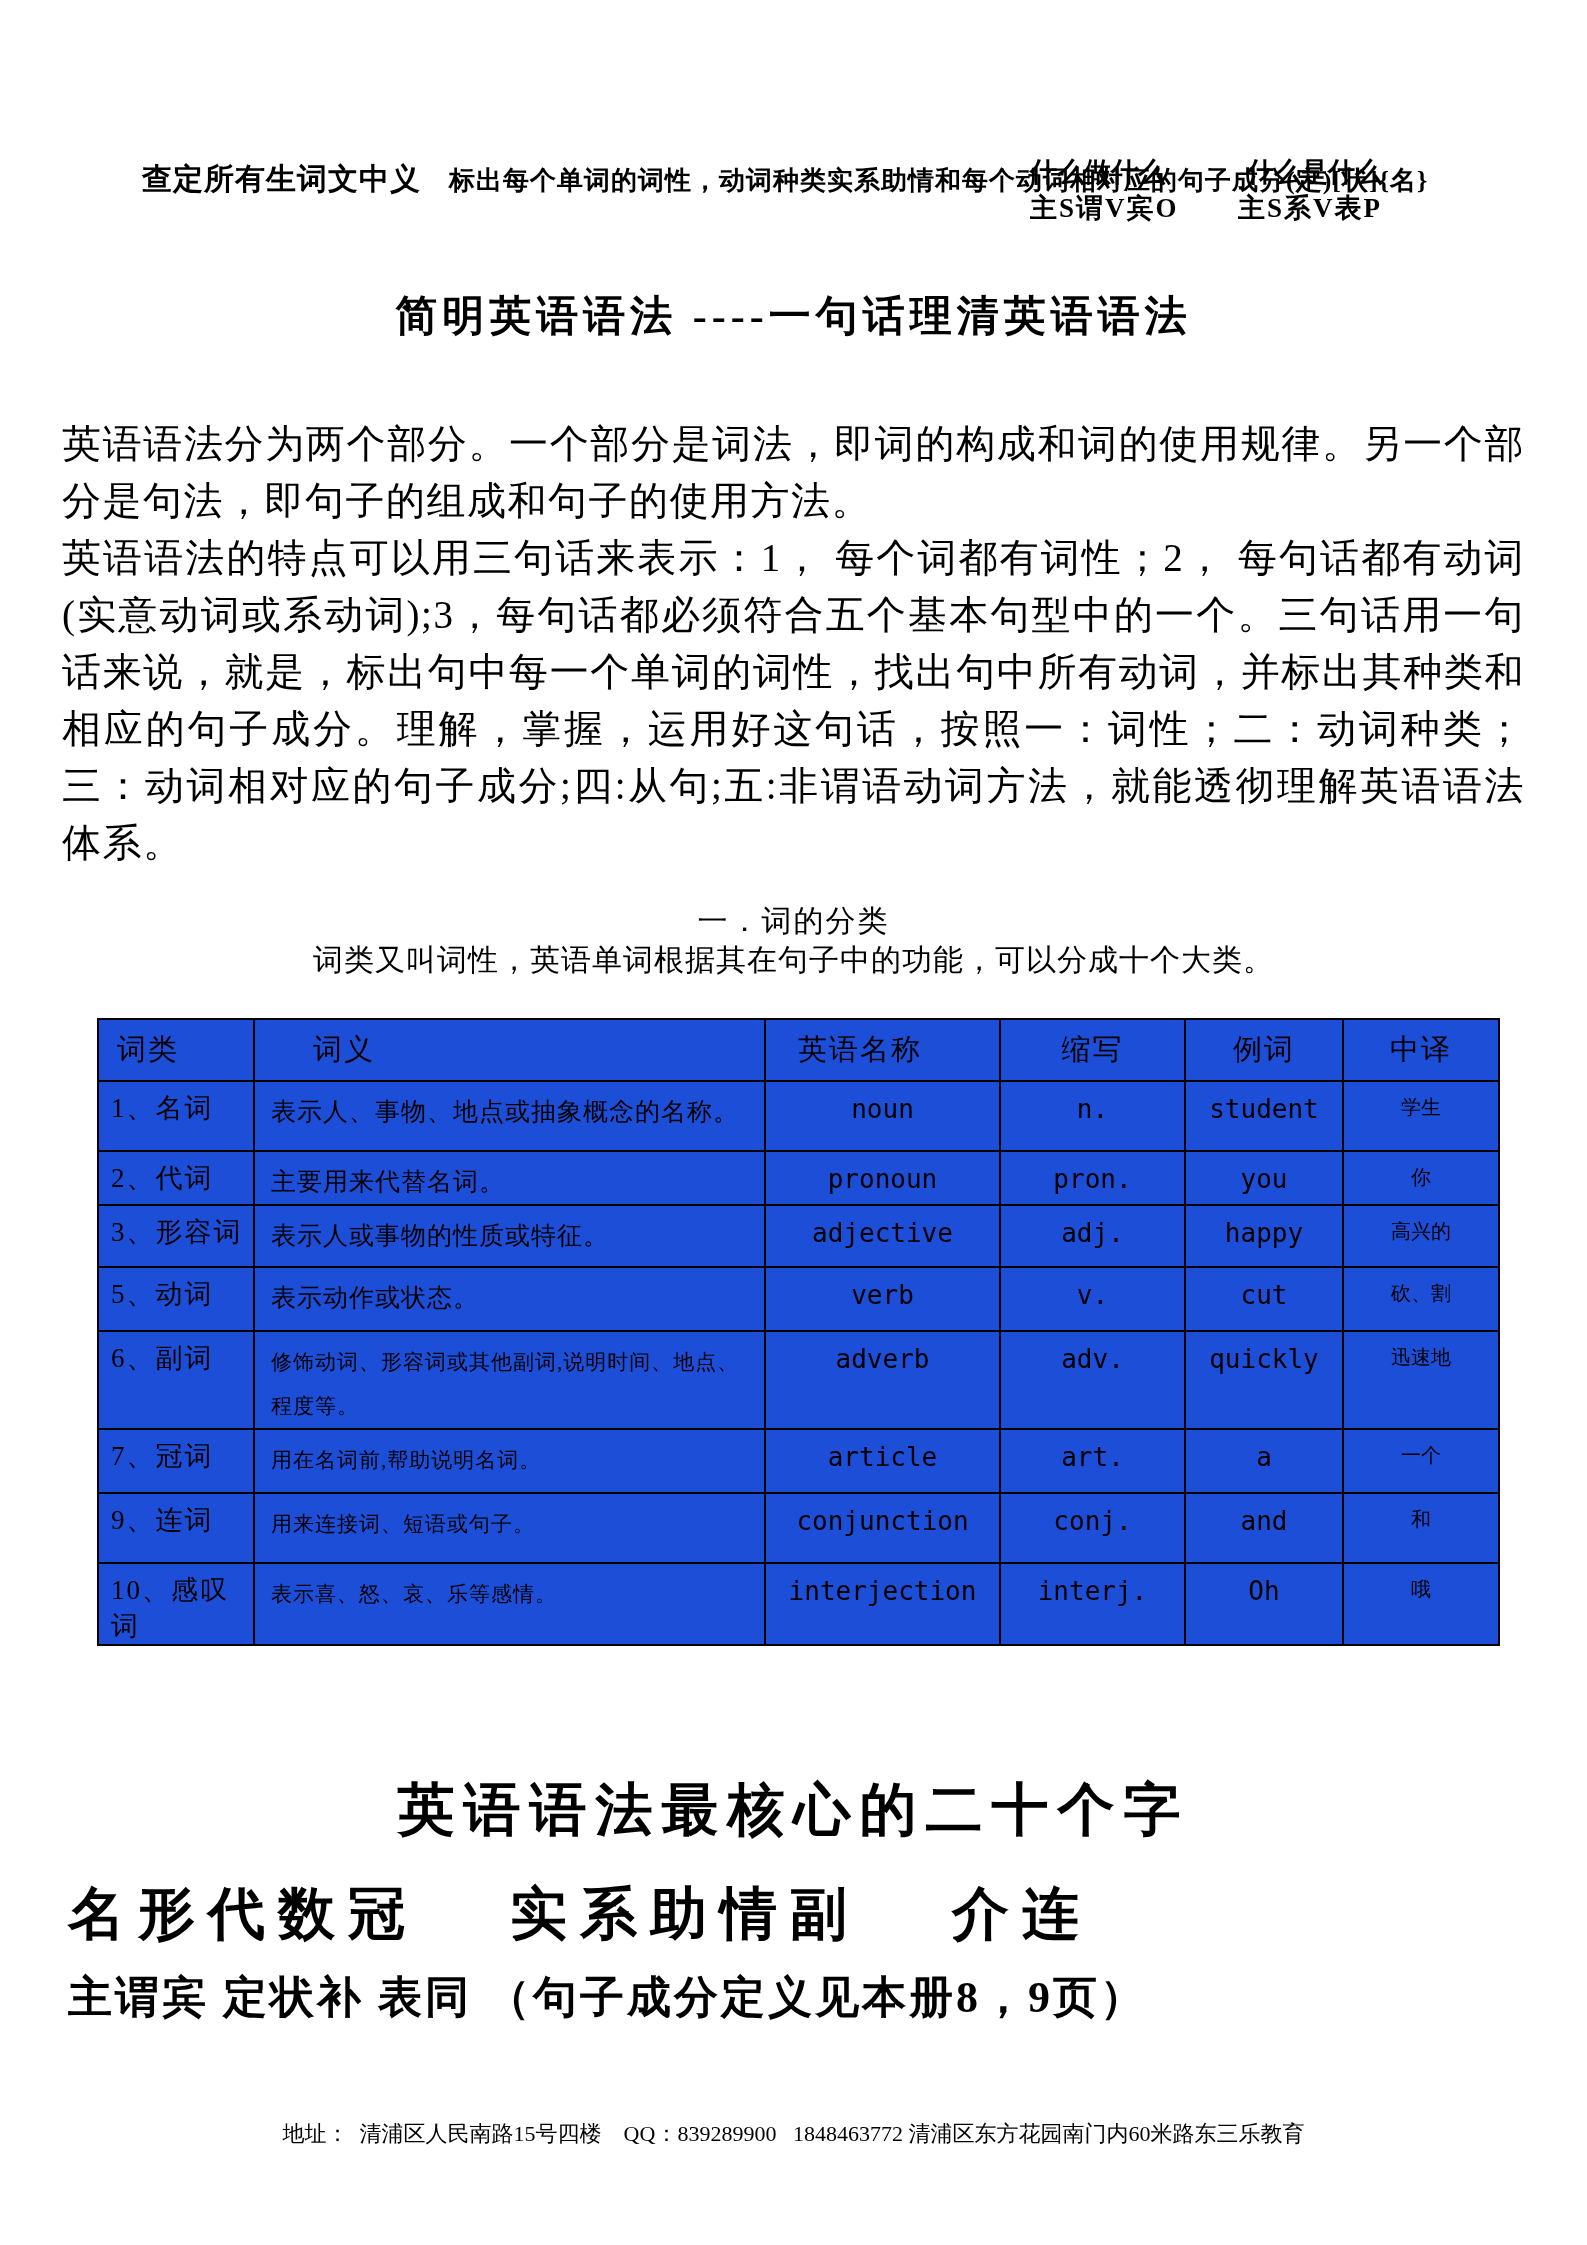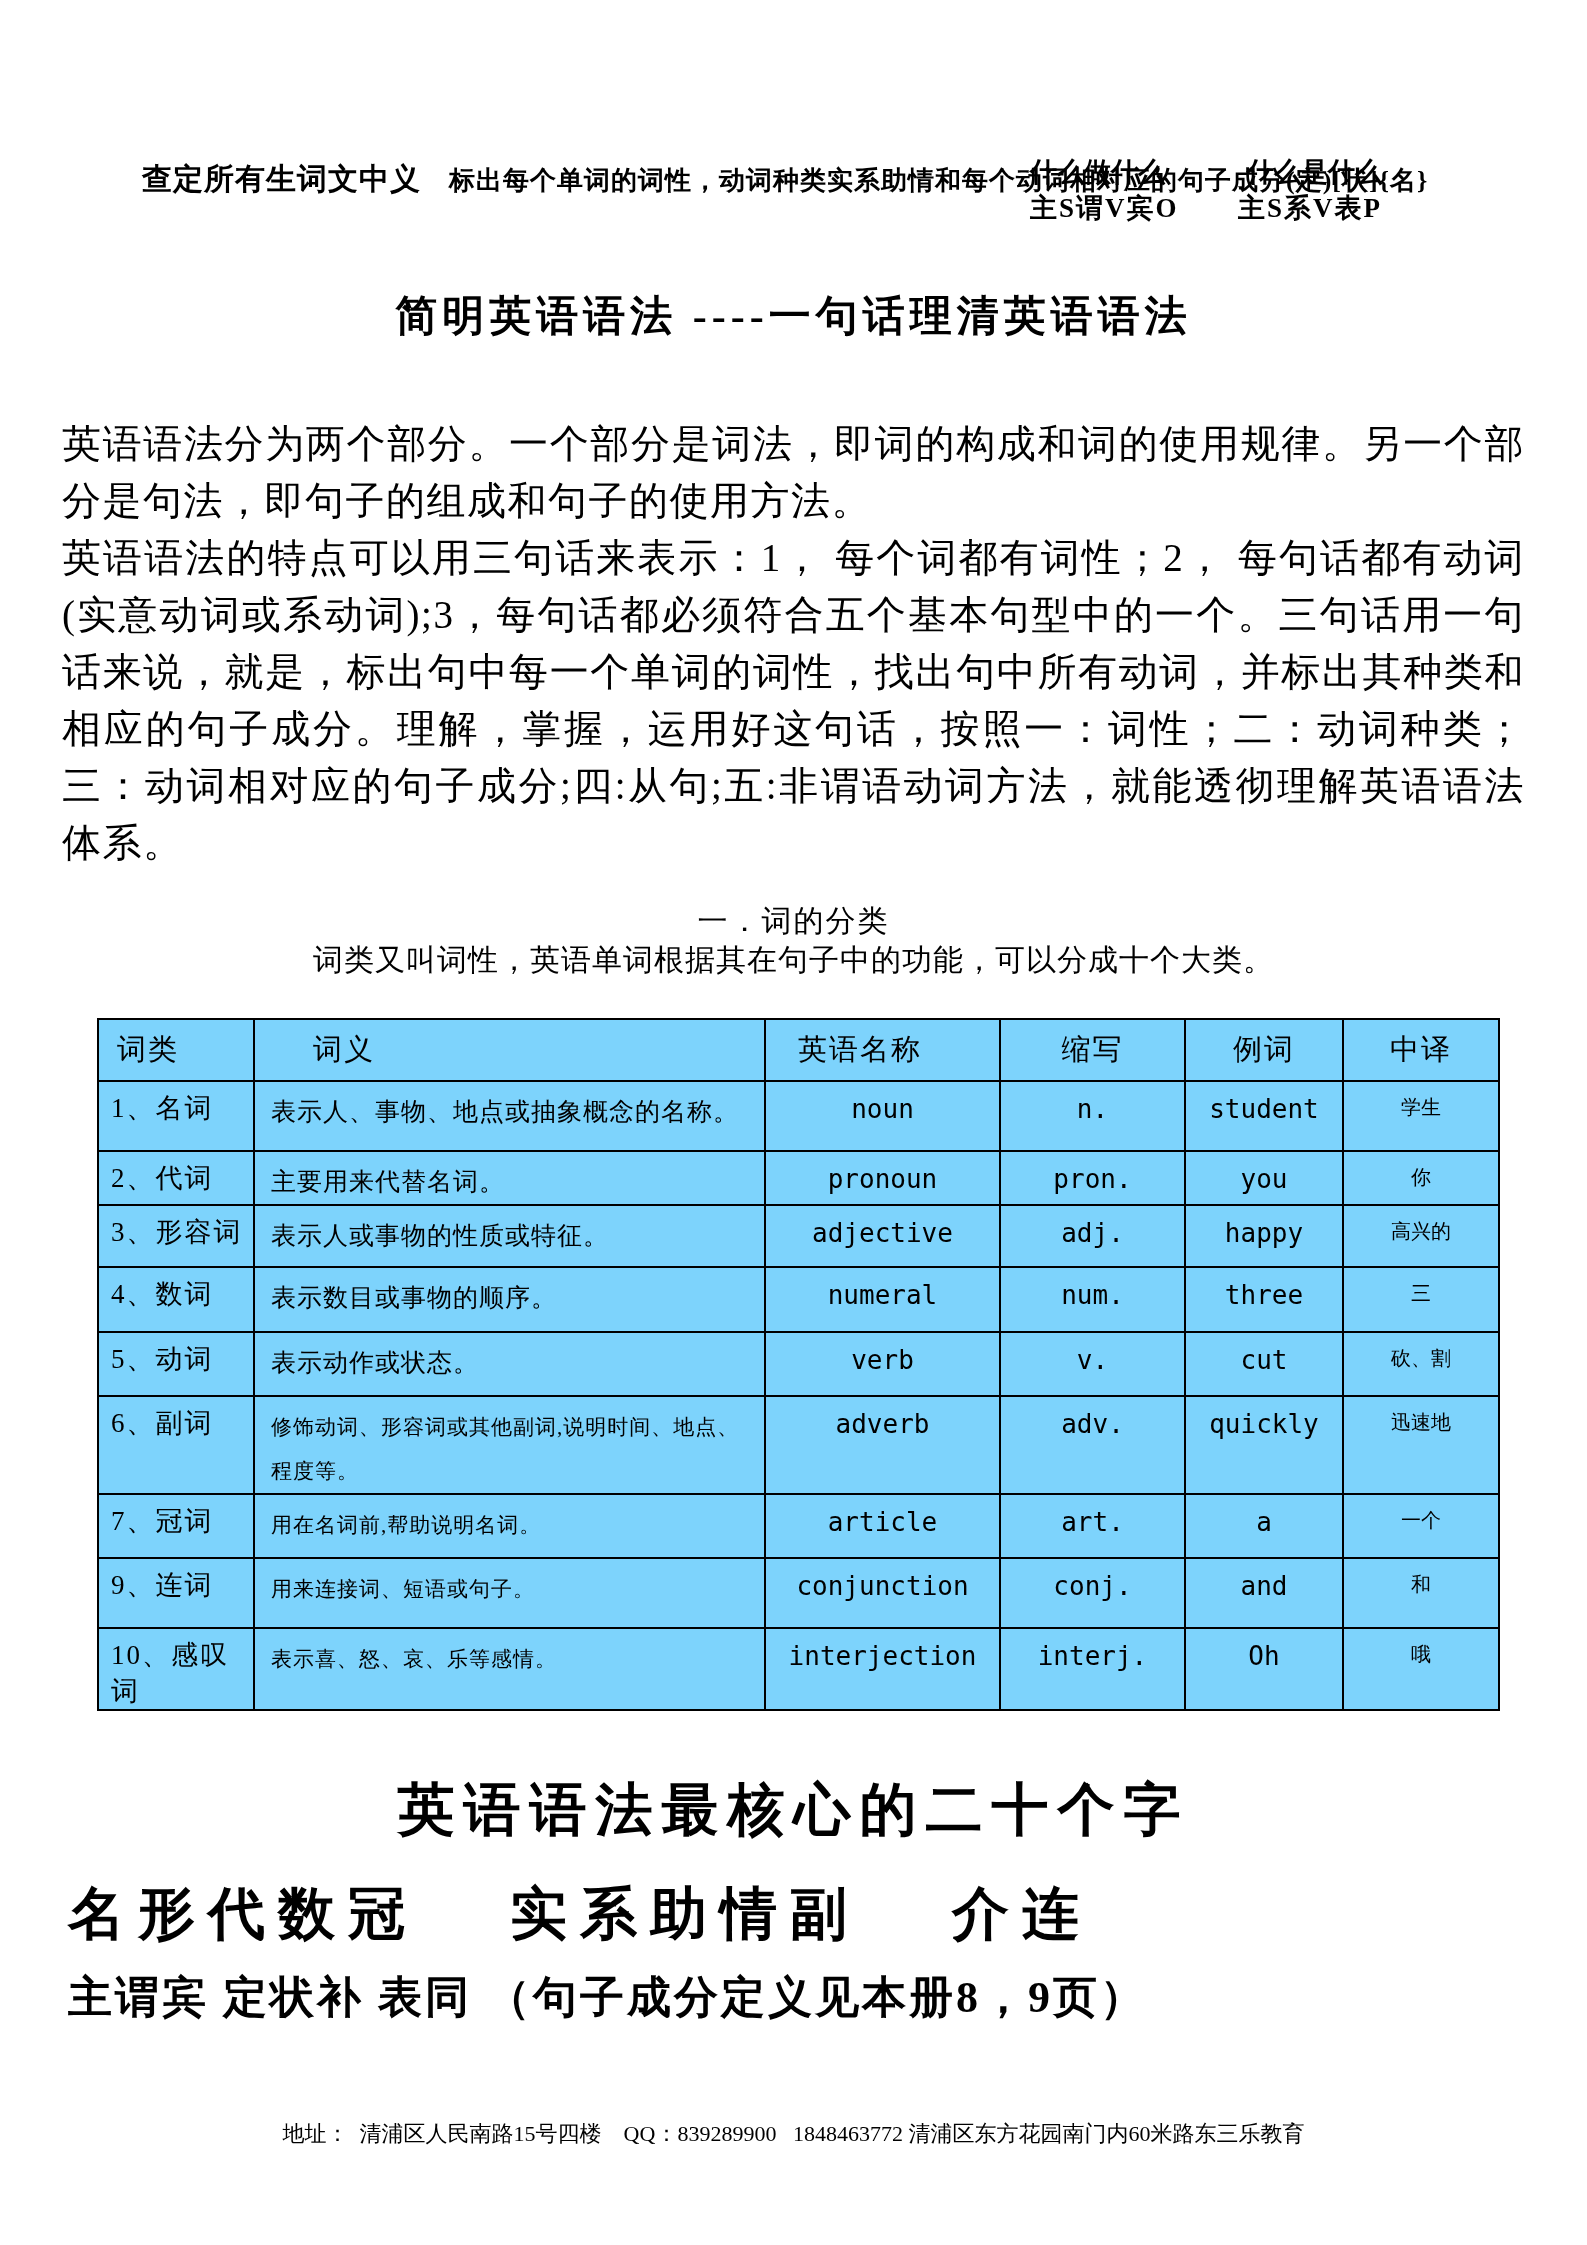--- a/index.html
+++ b/index.html
@@ -48,21 +48,21 @@
   }
   .sec-sub {
     position: absolute; top: 940px; left: 0; width: 100%;
     text-align: center; font-size: 30px; letter-spacing: 1px;
   }
 
   
   .pos-table {
     position: absolute; top: 1018px; left: 97px;
     width: 1401px; border-collapse: collapse; table-layout: fixed;
-    background: #7dd3fc;
+    background: #1d4ed8;
   }
   .pos-table th, .pos-table td {
     border: 2px solid #000; vertical-align: top; overflow: hidden;
   }
   .pos-table th { height: 62px; font-weight: normal; font-size: 29px; padding-top: 10px; letter-spacing: 2px; }
   .pos-table th.c0 { text-align: left; padding-left: 18px; }
   .pos-table th.c1 { text-align: left; padding-left: 58px; }
   .pos-table th.c2 { text-align: left; padding-left: 32px; }
   .pos-table th.c3, .pos-table th.c4, .pos-table th.c5 { text-align: center; }
   .pos-table td { padding-top: 8px; }
@@ -163,28 +163,20 @@
           <td class="c5">你</td>
         </tr>
         <tr style="height: 62px;">
           <td class="c0">3、形容词</td>
           <td class="c1">表示人或事物的性质或特征。</td>
           <td class="c2">adjective</td>
           <td class="c3">adj.</td>
           <td class="c4">happy</td>
           <td class="c5">高兴的</td>
         </tr>
-        <tr style="height: 65px;">
-          <td class="c0">4、数词</td>
-          <td class="c1">表示数目或事物的顺序。</td>
-          <td class="c2">numeral</td>
-          <td class="c3">num.</td>
-          <td class="c4">three</td>
-          <td class="c5">三</td>
-        </tr>
         <tr style="height: 64px;">
           <td class="c0">5、动词</td>
           <td class="c1">表示动作或状态。</td>
           <td class="c2">verb</td>
           <td class="c3">v.</td>
           <td class="c4">cut</td>
           <td class="c5">砍、割</td>
         </tr>
         <tr style="height: 88px;">
           <td class="c0">6、副词</td>

